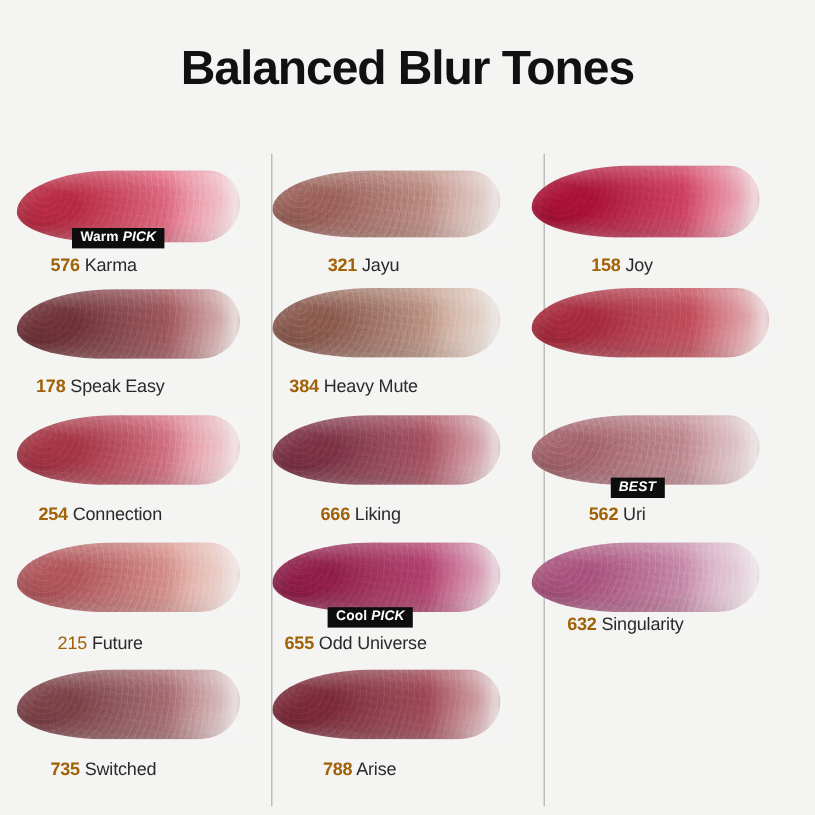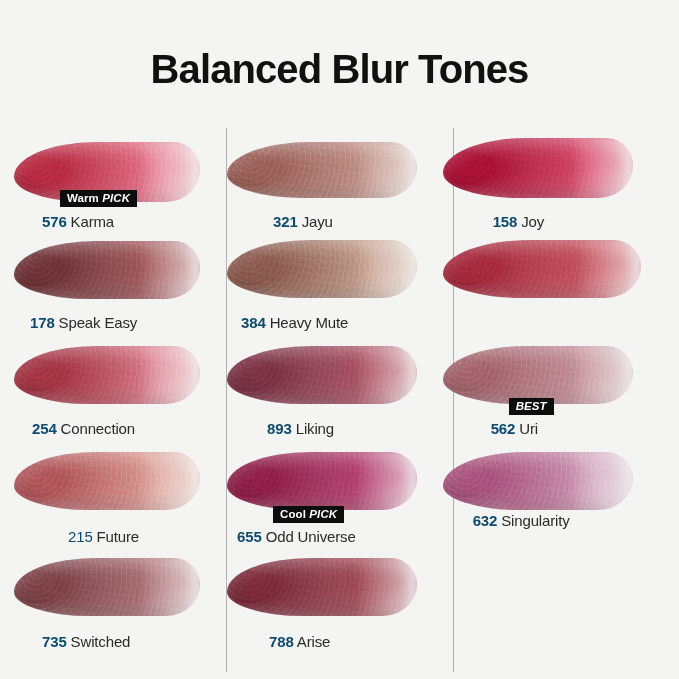--- a/index.html
+++ b/index.html
@@ -20,21 +20,21 @@
   .header {
     text-align: center;
     padding-top: 32px;
   }
   .title {
     font-size: 40px;
     font-weight: 700;
     letter-spacing: -0.9px;
     color: #111111;
     line-height: 1.05;
-    margin: 16px;
+    margin: 4px;
   }
   .subtitle {
     font-size: 15.5px;
     font-weight: 400;
     color: #2e2e2e;
     margin: 12px 0 0 0;
     letter-spacing: -0.1px;
   }
 
   
@@ -98,25 +98,24 @@
 
   
   .label {
     font-size: 15px;
     color: #1c1c1c;
     white-space: nowrap;
     letter-spacing: -0.15px;
   }
   .label .code {
     font-weight: 700;
-    color: #0c4a6e;
+    color: #a16207;
   }
   .label .code.light {
     font-weight: 400;
-    margin-left: 20px;
   }
   .label .nm {
     font-weight: 400;
     color: #2a2a2a;
   }
 </style>
 </head>
 <body>
 
 <div class="header">
@@ -193,21 +192,21 @@
         </div>
         <div class="label" style="position: absolute; left: 26px; top: 186px;"><span class="code">384</span><span class="nm"> Heavy Mute</span></div>
       </div>
       <div class="item" style="left: 0px; top: 0px;">
         <div class="swatch" style="position: absolute; left: 12px; top: 218px; width: 190px; height: 58px;">
           <div class="swatch-body" style="background: radial-gradient(120% 150% at 6% 50%, rgb(122, 50, 69) 0%, rgb(122, 50, 69) 18%, transparent 62%), radial-gradient(90% 120% at 92% 42%, rgb(169, 63, 82) 0%, rgba(255, 255, 255, 0.35) 72%, rgba(255, 255, 255, 0.75) 100%), linear-gradient(92deg, rgb(122, 50, 69) 0%, rgb(149, 56, 75) 32%, rgb(149, 56, 75) 58%, rgb(160, 60, 79) 80%, rgb(216, 169, 177) 100%); border-radius: 44% 14% 18% 40% / 58% 46% 54% 42%; filter: blur(0.4px); box-shadow: rgba(255, 255, 255, 0.16) 0px 6px 14px inset, rgba(0, 0, 0, 0.13) 0px -8px 14px inset;">
             <div style="position: absolute; inset: 0px; border-radius: inherit; opacity: 0.2; background: repeating-radial-gradient(circle at 12% 28%, rgba(255, 255, 255, 0.55) 0px, rgba(255, 255, 255, 0.55) 1px, transparent 1px, transparent 5px), repeating-radial-gradient(circle at 40% 70%, rgba(0, 0, 0, 0.3) 0px, rgba(0, 0, 0, 0.3) 1px, transparent 1px, transparent 6px), repeating-linear-gradient(8deg, rgba(255, 255, 255, 0.18) 0px, rgba(255, 255, 255, 0.18) 2px, transparent 2px, transparent 7px); mix-blend-mode: overlay;"></div>
             <div style="position: absolute; right: -2px; top: -2px; bottom: -2px; width: 34%; background: linear-gradient(90deg, rgba(244, 244, 243, 0) 0%, rgba(244, 244, 243, 0.55) 70%, rgba(244, 244, 243, 0.95) 100%); filter: blur(3px);"></div>
           </div>
         </div>
-        <div class="label" style="position: absolute; left: 52px; top: 292px;"><span class="code">893</span><span class="nm"> Liking</span></div>
+        <div class="label" style="position: absolute; left: 52px; top: 292px;"><span class="code">666</span><span class="nm"> Liking</span></div>
       </div>
       <div class="item" style="left: 0px; top: 0px;">
         <div class="swatch" style="position: absolute; left: 12px; top: 324px; width: 190px; height: 58px;">
           <div class="swatch-body" style="background: radial-gradient(120% 150% at 6% 50%, rgb(142, 31, 73) 0%, rgb(142, 31, 73) 18%, transparent 62%), radial-gradient(90% 120% at 92% 42%, rgb(177, 48, 99) 0%, rgba(255, 255, 255, 0.35) 72%, rgba(255, 255, 255, 0.75) 100%), linear-gradient(92deg, rgb(142, 31, 73) 0%, rgb(165, 36, 85) 32%, rgb(165, 36, 85) 58%, rgb(172, 43, 93) 80%, rgb(220, 162, 185) 100%); border-radius: 44% 14% 18% 40% / 58% 46% 54% 42%; filter: blur(0.4px); box-shadow: rgba(255, 255, 255, 0.16) 0px 6px 14px inset, rgba(0, 0, 0, 0.13) 0px -8px 14px inset;">
             <div style="position: absolute; inset: 0px; border-radius: inherit; opacity: 0.2; background: repeating-radial-gradient(circle at 12% 28%, rgba(255, 255, 255, 0.55) 0px, rgba(255, 255, 255, 0.55) 1px, transparent 1px, transparent 5px), repeating-radial-gradient(circle at 40% 70%, rgba(0, 0, 0, 0.3) 0px, rgba(0, 0, 0, 0.3) 1px, transparent 1px, transparent 6px), repeating-linear-gradient(8deg, rgba(255, 255, 255, 0.18) 0px, rgba(255, 255, 255, 0.18) 2px, transparent 2px, transparent 7px); mix-blend-mode: overlay;"></div>
             <div style="position: absolute; right: -2px; top: -2px; bottom: -2px; width: 34%; background: linear-gradient(90deg, rgba(244, 244, 243, 0) 0%, rgba(244, 244, 243, 0.55) 70%, rgba(244, 244, 243, 0.95) 100%); filter: blur(3px);"></div>
           </div>
         </div>
         <div class="badge" style="left: 58px; top: 378px;"><span>Cool</span> <span class="ital">PICK</span></div>
         <div class="label" style="position: absolute; left: 22px; top: 400px;"><span class="code">655</span><span class="nm"> Odd Universe</span></div>

